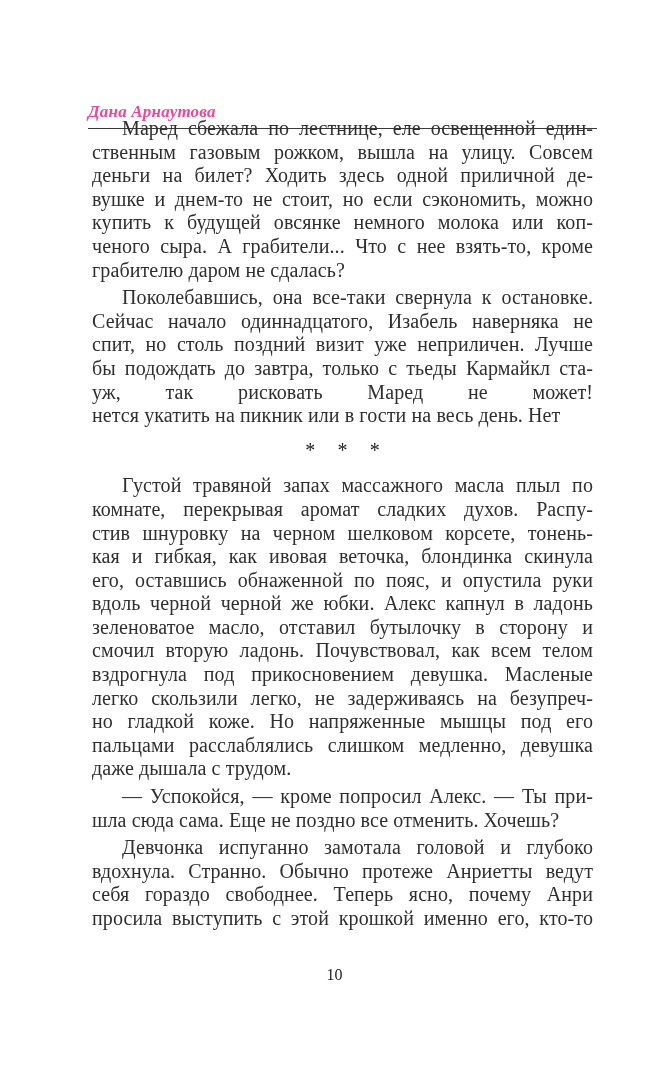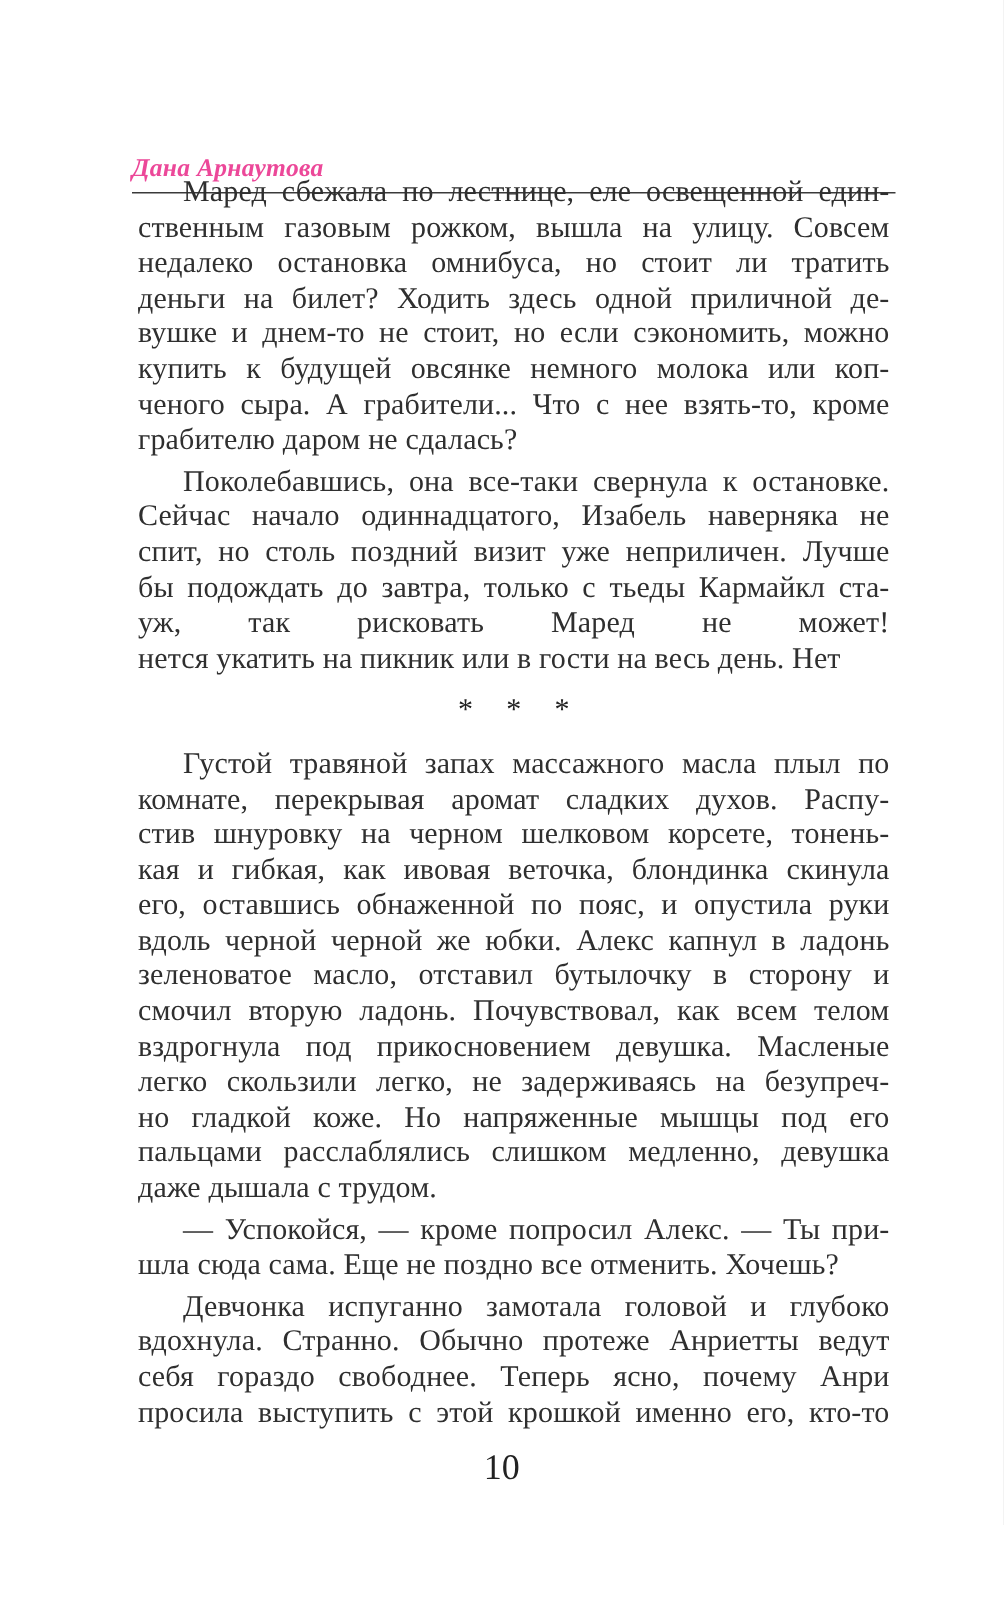--- a/index.html
+++ b/index.html
@@ -50,35 +50,34 @@
     font-size: 20px;
     margin: 11px 0 12px 0;
     color: #222;
   }
   .page-number {
     position: absolute;
     left: 0;
     right: 0;
     top: 966px;
     text-align: center;
-    font-size: 24px;
+    font-size: 16px;
     color: #222;
   }
 </style>
 </head>
 <body>
 
 <div class="page">
   <div class="running-head">Дана Арнаутова</div>
 
   <div class="text-column">
       <div class="para">
         <div class="line">Маред сбежала по лестнице, еле освещенной един-</div>
         <div class="line">ственным газовым рожком, вышла на улицу. Совсем</div>
-        <div class="line">недалеко остановка омнибуса, но стоит ли тратить</div>
         <div class="line">деньги на билет? Ходить здесь одной приличной де-</div>
         <div class="line">вушке и днем-то не стоит, но если сэкономить, можно</div>
         <div class="line">купить к будущей овсянке немного молока или коп-</div>
         <div class="line">ченого сыра. А грабители... Что с нее взять-то, кроме</div>
         <div class="line">грабителю даром не сдалась?</div>
       </div>
       <div class="para">
         <div class="line">Поколебавшись, она все-таки свернула к остановке.</div>
         <div class="line">Сейчас начало одиннадцатого, Изабель наверняка не</div>
         <div class="line">спит, но столь поздний визит уже неприличен. Лучше</div>

